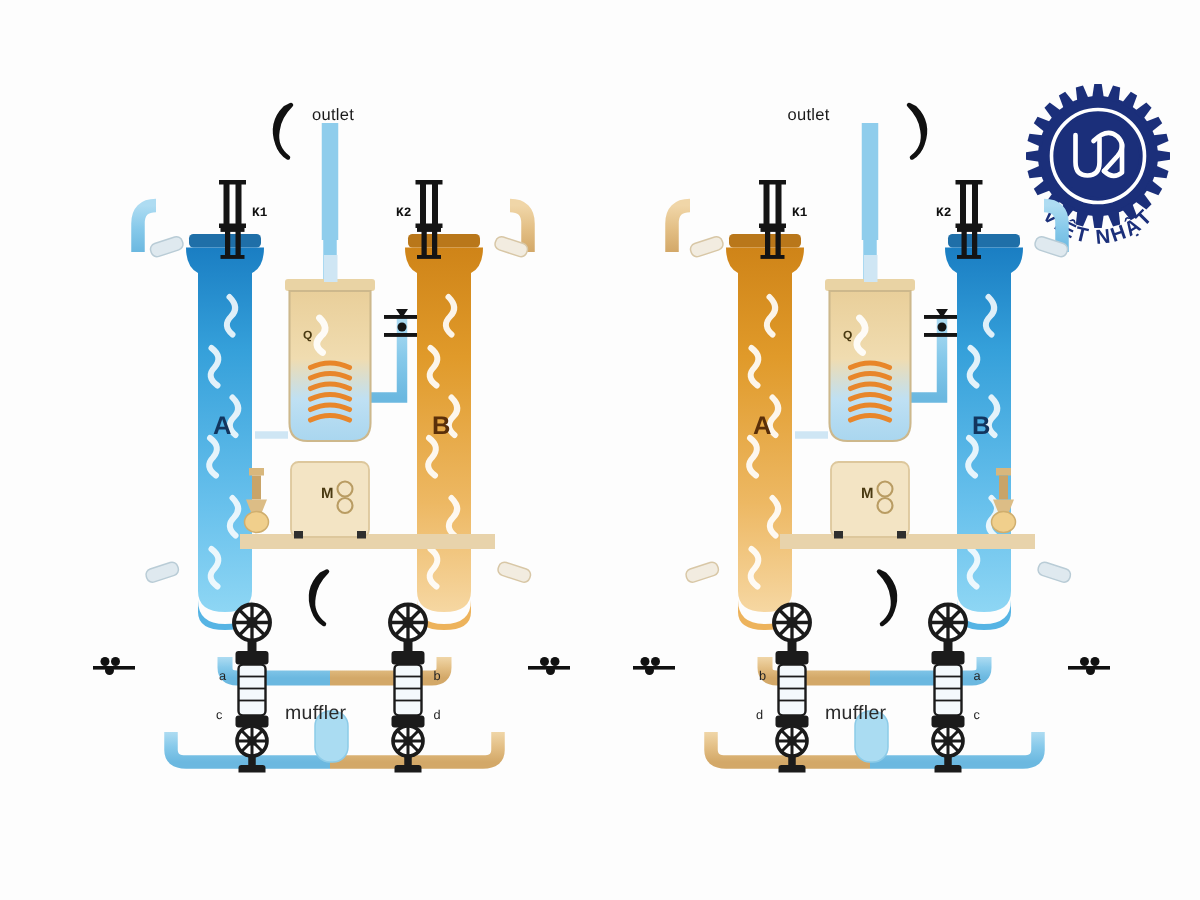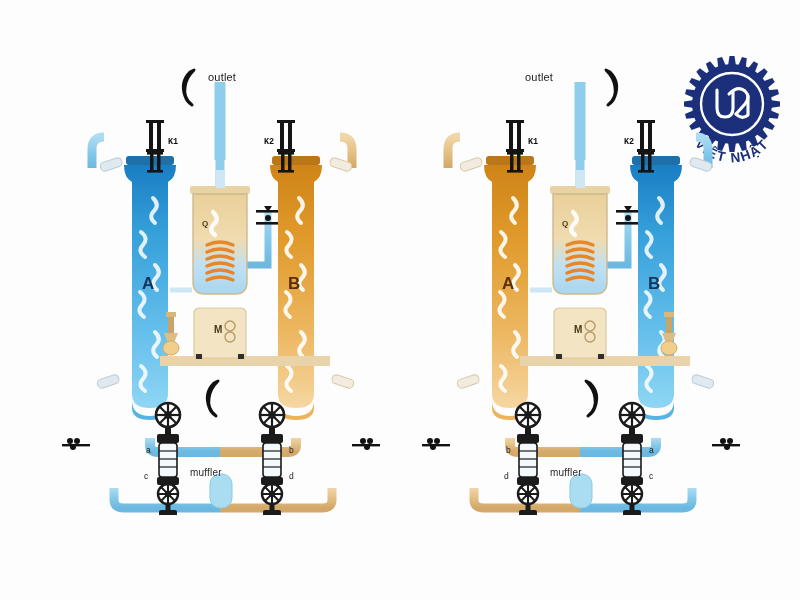--- a/index.html
+++ b/index.html
@@ -18,21 +18,21 @@
   .panel{position:absolute;top:60px;width:360px;height:455px;}
   .panel.left{left:40px;}
   .panel.right{left:400px;}
 
   .layer{position:absolute;left:0;top:0;width:360px;height:455px;}
 
   
   .lbl{position:absolute;font-family:"Liberation Sans",sans-serif;color:#1a1a1a;
        white-space:nowrap;line-height:1;}
   .lbl-outlet{font-size:11px;letter-spacing:.2px;}
-  .lbl-muffler{font-size:10px;letter-spacing:.2px;color:#2b2b2b;}
+  .lbl-muffler{font-size:13px;letter-spacing:.2px;color:#2b2b2b;}
   .lbl-k{font-size:8.5px;font-weight:700;color:#111;font-family:Liberation Mono, monospace;}
   .lbl-abcd{font-size:8.5px;color:#222;}
   .lbl-tank{font-size:17px;font-weight:700;}
   .lbl-tankA{color:#12355e;}
   .lbl-tankB{color:#5a2f09;}
   .lbl-q{font-size:8px;font-weight:700;color:#4a3a12;}
   .lbl-m{font-size:10px;font-weight:700;color:#4a3a12;}
 </style>
 </head>
 <body>

